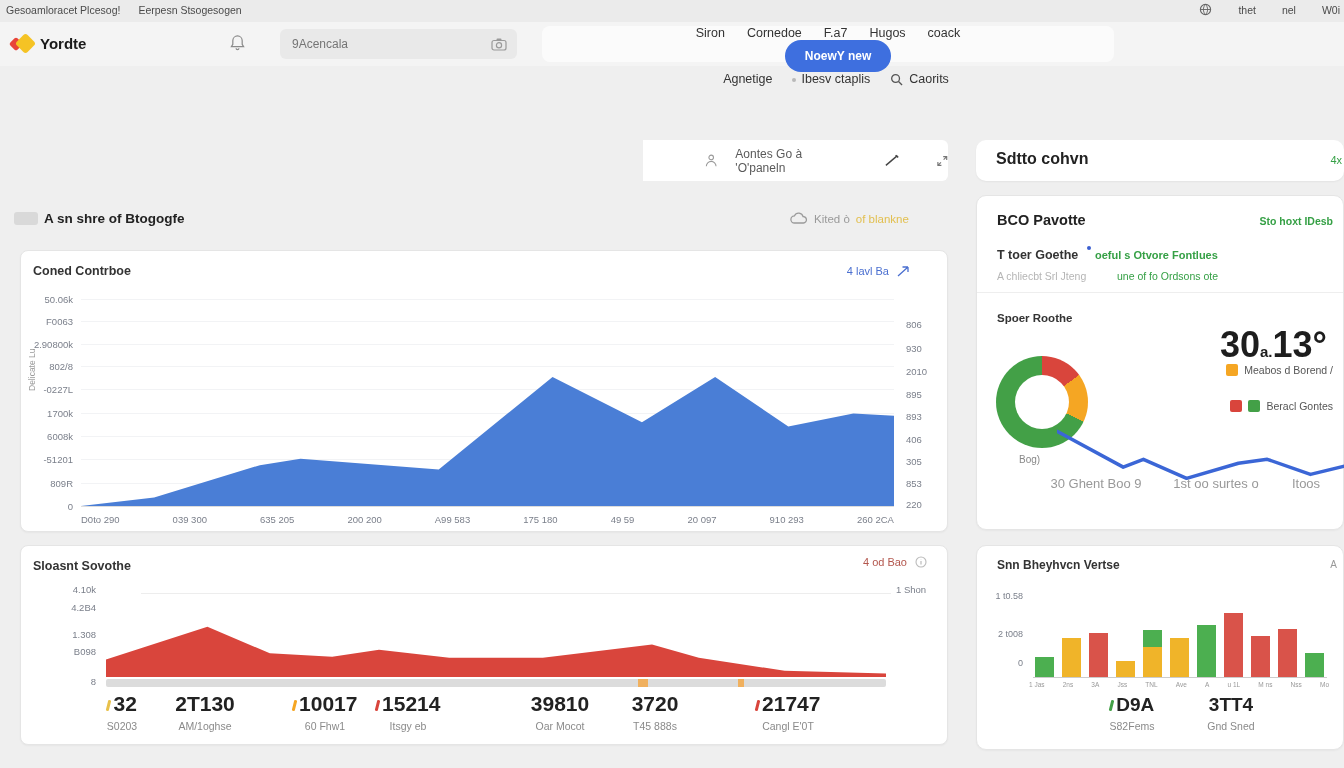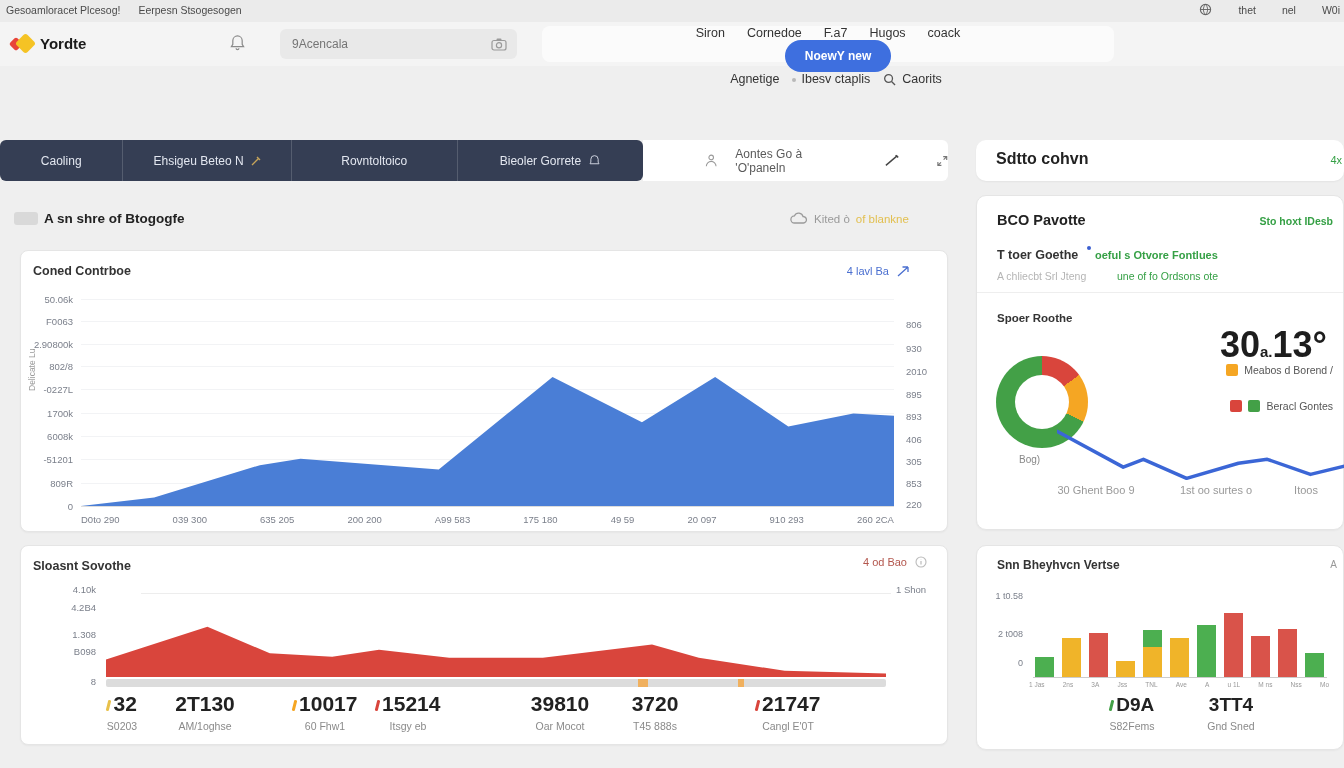--- a/index.html
+++ b/index.html
@@ -16,21 +16,21 @@
   .logo .d1{position:absolute;left:1px;top:7px;width:10px;height:10px;background:#e8443a;transform:rotate(45deg);border-radius:2px;}
   .logo .d2{position:absolute;left:8px;top:4px;width:15px;height:15px;background:#f5c324;transform:rotate(45deg);border-radius:3px;}
   .logo-text{position:absolute;left:40px;top:13px;font-size:15px;font-weight:bold;color:#1a1a1a;}
   .hdr-bell{position:absolute;left:230px;top:12px;color:#8a8a8a;}
   .search-box{position:absolute;left:280px;top:7px;width:237px;height:30px;background:#e9e9e9;border-radius:6px;display:flex;align-items:center;padding:0 10px;box-sizing:border-box;}
   .search-box input{flex:1;border:none;background:transparent;outline:none;font-size:12px;color:#444;font-family:"Liberation Sans",sans-serif;}
   .nav-wrap{position:absolute;left:542px;top:4px;width:572px;height:36px;background:#fbfbfb;border-radius:8px;display:flex;align-items:center;gap:0;padding:0 14px;box-sizing:border-box;flex-direction:column;}
   #nav-items{display:flex;gap:22px;align-items:center;}
   #nav-items span{font-size:12.5px;color:#333;cursor:pointer;}
   .primary-btn{margin-left:20px;background:#3e6fdf;color:#fff;font-weight:bold;font-size:12px;border:none;border-radius:17px;padding:9px 20px;cursor:pointer;font-family:"Liberation Sans",sans-serif;}
-  .nav-right{display:flex;gap:13px;align-items:center;margin-left:16px;font-size:12.5px;color:#333;}
+  .nav-right{display:flex;gap:20px;align-items:center;margin-left:16px;font-size:12.5px;color:#333;}
   .mini-dot{display:inline-block;width:4px;height:4px;background:#b9b9b9;border-radius:50%;margin-right:5px;vertical-align:middle;}
   .search-link{display:flex;align-items:center;gap:6px;font-size:12.5px;color:#333;}
   
   .counter-bar{position:absolute;left:0;top:88px;width:437px;height:37px;background:#fff;border-radius:10px;box-shadow:0 1px 2px rgba(0,0,0,.06);}
   .counter-title{position:absolute;left:40px;top:11px;font-size:12.5px;color:#5c5c5c;}
   .counter-icons{position:absolute;right:16px;top:8px;display:flex;gap:12px;align-items:center;color:#555;}
   
   .tabs{position:absolute;left:0;top:140px;width:643px;height:41px;background:#353e54;border-radius:6px;display:flex;}
   .tab{display:flex;align-items:center;justify-content:center;gap:7px;color:#e3e7f0;font-size:12px;border-right:1px solid rgba(255,255,255,.16);cursor:pointer;}
   .tab:last-child{border-right:none;}
@@ -86,21 +86,21 @@
   .seo-section-label{position:absolute;left:20px;top:116px;font-size:11.5px;font-weight:bold;color:#333;}
   .big-number{position:absolute;right:16px;top:128px;font-size:36px;font-weight:bold;color:#1d1d1d;}
   .big-number small{font-size:15px;font-weight:bold;vertical-align:baseline;}
   .legend{position:absolute;right:10px;top:168px;display:flex;flex-direction:column;gap:24px;align-items:flex-end;text-align:center;}
   .legend-item{display:flex;gap:6px;align-items:center;font-size:10.5px;color:#555;}
   .swatch{width:12px;height:12px;border-radius:2px;display:inline-block;}
   .donut{position:absolute;left:19px;top:160px;width:92px;height:92px;border-radius:50%;}
   .donut-hole{position:absolute;left:19px;top:19px;width:54px;height:54px;background:#fff;border-radius:50%;}
   .donut-label{position:absolute;left:42px;top:258px;font-size:10px;color:#888;}
   #trend-svg{position:absolute;left:80px;top:222px;width:288px;height:70px;}
-  #trend-x span{position:absolute;top:288px;transform:translateX(-50%);font-size:11px;color:#999;white-space:nowrap;}
+  #trend-x span{position:absolute;top:280px;transform:translateX(-50%);font-size:13px;color:#999;white-space:nowrap;}
   
   #bars-card{left:976px;top:545px;width:368px;height:205px;border-radius:10px;}
   .bars-title{position:absolute;left:20px;top:12px;font-size:12px;font-weight:bold;color:#333;}
   .bars-corner{position:absolute;right:6px;top:13px;font-size:10px;color:#999;}
   #bars-y span{position:absolute;right:0;transform:translateY(-50%);font-size:9px;color:#7a7f8a;white-space:nowrap;}
   #bars-y{position:absolute;left:0;top:0;width:46px;height:100%;}
   .bars-plot{position:absolute;left:58px;top:46px;width:292px;height:85px;display:flex;align-items:flex-end;gap:8px;}
   .bars-axis{position:absolute;left:56px;top:131px;width:294px;height:1px;background:#ccc;}
   .bar{width:19px;display:flex;flex-direction:column-reverse;}
   #bars-x{position:absolute;left:52px;top:135px;width:300px;display:flex;justify-content:space-between;}
@@ -168,40 +168,20 @@
               <circle cx="6" cy="6" r="4.2" fill="none" stroke="#555" stroke-width="1.4"></circle>
               <path d="M9.2 9.2L13 13" stroke="#555" stroke-width="1.4"></path>
             </svg>
           <span>Caorits</span>
         </span>
       </div>
     </div>
   </div>
 
 
-  <div class="tabs">
-    <div class="tab" style="width:123px;">
-        <span>Caoling</span>
-      </div>
-    <div class="tab" style="width:168px;">
-        <span>Ehsigeu Beteo N</span>
-      <svg class="ic" width="10" height="10" viewBox="0 0 10 10">
-          <path d="M1 9L7 3M6 1l3 3" stroke="#c6a45a" stroke-width="1.4" fill="none"></path>
-        </svg>
-    </div>
-    <div class="tab" style="width:166px;">
-        <span>Rovntoltoico</span>
-      </div>
-    <div class="tab" style="width:186px;">
-        <span>Bieoler Gorrete</span>
-      <svg class="ic" width="13" height="13" viewBox="0 0 16 16">
-          <path d="M8 2a4.5 4.5 0 0 1 4.5 4.5V10l1 2h-11l1-2V6.5A4.5 4.5 0 0 1 8 2z" fill="none" stroke="#cfd4e0" stroke-width="1.2"></path>
-        </svg>
-    </div>
-  </div>
   <div class="toolbar">
     <svg class="ic" style="margin-left:62px;" width="14" height="15" viewBox="0 0 14 15">
         <circle cx="7" cy="4" r="2.6" fill="none" stroke="#9a9a9a" stroke-width="1.2"></circle>
         <path d="M1.5 14a5.5 5.5 0 0 1 11 0" fill="none" stroke="#9a9a9a" stroke-width="1.2"></path>
       </svg>
     <span class="toolbar-label">Aontes Go à 'O'paneln</span>
     <svg class="ic" style="margin-left:44px;" width="16" height="13" viewBox="0 0 16 13">
         <path d="M1 12L14 1" stroke="#444" stroke-width="1.6" fill="none"></path>
         <path d="M12 0.5l3 2.5" stroke="#444" stroke-width="1.6"></path>
       </svg>

